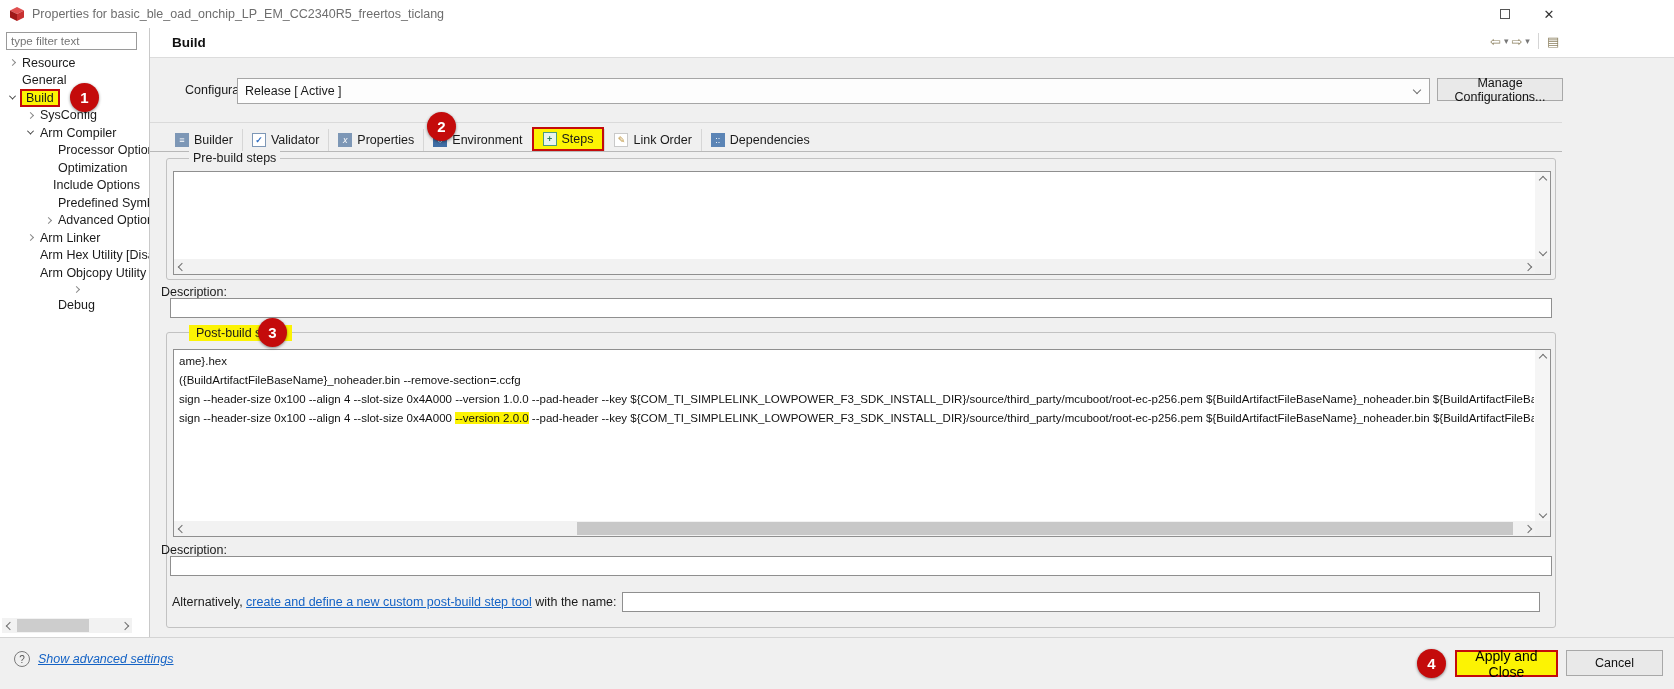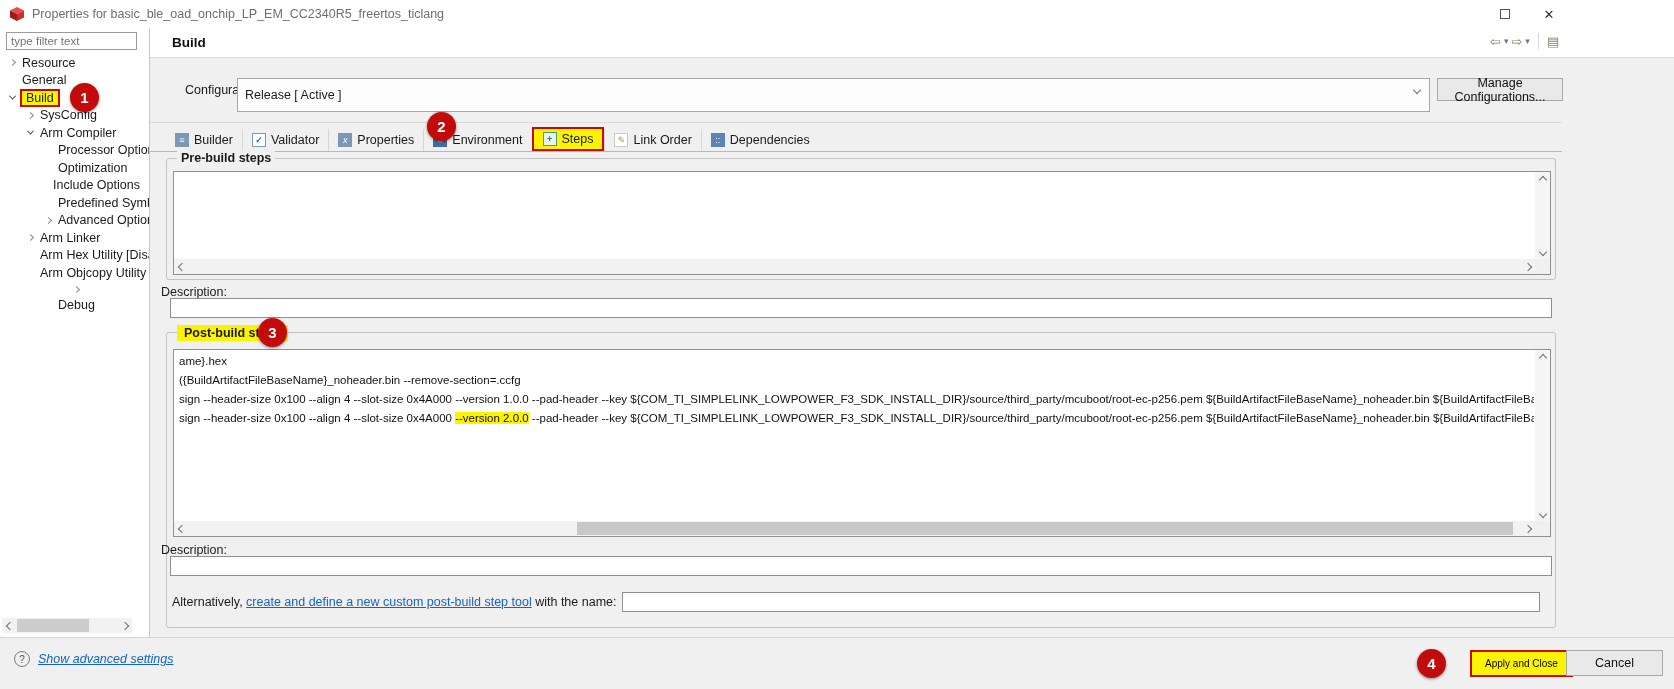--- a/index.html
+++ b/index.html
@@ -52,21 +52,21 @@
   
   .main-header{position:absolute;left:150px;top:28px;width:1524px;height:30px;background:#fff;border-bottom:1px solid #dcdcdc;}
   .page-title{position:absolute;left:22px;top:7px;font-size:13.5px;font-weight:bold;color:#111;}
   .nav-icons{position:absolute;left:1340px;top:5px;display:flex;align-items:center;gap:3px;color:#8c8060;font-size:13px;}
   .nav-icons .dd{font-size:9px;color:#777;}
   .nav-sep{width:1px;height:16px;background:#d5d5d5;margin:0 5px;}
 
   
   .content{position:absolute;left:150px;top:58px;width:1524px;height:579px;background:var(--grey-bg);}
   .cfg-label{position:absolute;left:35px;top:25px;}
-  .combo{position:absolute;left:87px;top:20px;width:1193px;height:34px;background:#fdfdfd;border:1px solid #a6a6a6;display:flex;align-items:center;padding:0 24px 0 7px;}
+  .combo{position:absolute;left:87px;top:20px;width:1193px;height:26px;background:#fdfdfd;border:1px solid #a6a6a6;display:flex;align-items:center;padding:0 24px 0 7px;}
   .combo .chv{position:absolute;right:9px;top:8px;}
   .btn{background:#e9e9e9;border:1px solid #a8a8a8;font-size:12.5px;color:#111;display:flex;align-items:center;justify-content:center;cursor:default;}
   .manage-btn{position:absolute;left:1287px;top:20px;width:126px;height:23px;}
   .cfg-sep{position:absolute;left:0;top:64px;width:1412px;height:1px;background:#dadada;}
 
   
   .tab-strip{position:absolute;left:16px;top:69px;height:24px;display:flex;align-items:flex-end;}
   .tab{display:flex;align-items:center;height:22px;padding:0 9px;background:transparent;position:relative;}
   .tab + .tab{border-left:1px solid #d6d6d6;}
   .tab.selected{background:var(--yellow);border:2px solid var(--red);height:24px;}
@@ -75,21 +75,21 @@
   .ticon.builder{background:#7d97b6;color:#fff;}
   .ticon.validator{background:#fff;border:1px solid #7d97b6;color:#2d6cc0;font-weight:bold;}
   .ticon.variables{background:#7d97b6;color:#fff;font-style:italic;}
   .ticon.environment{background:#3f6ea5;color:#fff;}
   .ticon.steps{background:#e8f3ec;border:1px solid #4d9b7c;color:#2e7f5c;font-weight:bold;}
   .ticon.linkorder{background:#fff;border:1px solid #c9c9c9;color:#b98c2e;}
   .ticon.dependencies{background:#5b84b5;color:#fff;}
 
   
   .group{position:absolute;border:1px solid #c2c2c2;border-radius:3px;}
-  .group-legend{position:absolute;left:10px;top:-8px;background:var(--grey-bg);padding:0 4px;font-weight:bold;}
+  .group-legend{position:absolute;left:22px;top:-8px;background:var(--grey-bg);padding:0 4px;}
   .group-legend.hl{background:var(--yellow);padding:1px 7px;}
   .pre-group{left:16px;top:100px;width:1390px;height:122px;}
   .post-group{left:16px;top:274px;width:1390px;height:296px;}
 
   .textbox{position:absolute;background:#fff;border:1px solid var(--input-border);text-decoration:underline;}
   .pre-text{left:6px;top:12px;width:1378px;height:104px;}
   .post-text{left:6px;top:16px;width:1378px;height:188px;}
   .vscroll{position:absolute;right:0;top:0;width:15px;bottom:15px;display:flex;flex-direction:column;justify-content:space-between;background:#f5f5f5;}
   .hscroll{position:absolute;left:0;right:15px;bottom:0;height:15px;background:#f2f2f2;display:flex;align-items:center;justify-content:space-between;}
   .hscroll .track{position:relative;flex:1;height:15px;}
@@ -106,21 +106,21 @@
 
   .alt-row{position:absolute;left:22px;top:534px;width:1368px;display:flex;align-items:center;white-space:pre;}
   .alt-row a{color:var(--link);text-decoration:underline;cursor:pointer;}
   .alt-input{flex:1;height:20px;border:1px solid var(--input-border);background:#fff;margin-left:6px;font-size:12px;padding:0 4px;}
 
   
   .footer{position:absolute;left:0;top:637px;width:1674px;height:52px;background:var(--grey-bg);border-top:1px solid #d4d4d4;}
   .help-circle{position:absolute;left:14px;top:13px;width:16px;height:16px;border:1px solid #7a7a7a;border-radius:50%;
                display:flex;align-items:center;justify-content:center;font-size:10px;color:#555;}
   .adv-link{position:absolute;left:38px;top:14px;color:var(--link);text-decoration:underline;cursor:pointer;font-style:italic;}
-  .apply-btn{position:absolute;left:1455px;top:12px;width:103px;height:27px;background:var(--yellow);border:2px solid var(--red);font-size:10px;display:flex;align-items:center;justify-content:center;margin-left:15px;}
+  .apply-btn{position:absolute;left:1455px;top:12px;width:103px;height:27px;background:var(--yellow);border:2px solid var(--red);font-size:14px;display:flex;align-items:center;justify-content:center;}
   .cancel-btn{position:absolute;left:1566px;top:12px;width:97px;height:26px;}
 </style>
 </head>
 <body>
 
 <div id="window">
 
   <div class="titlebar">
     <svg class="app-icon" viewBox="0 0 14 14">
       <polygon points="7,0 14,3.5 7,7 0,3.5" fill="#e05050"></polygon>

